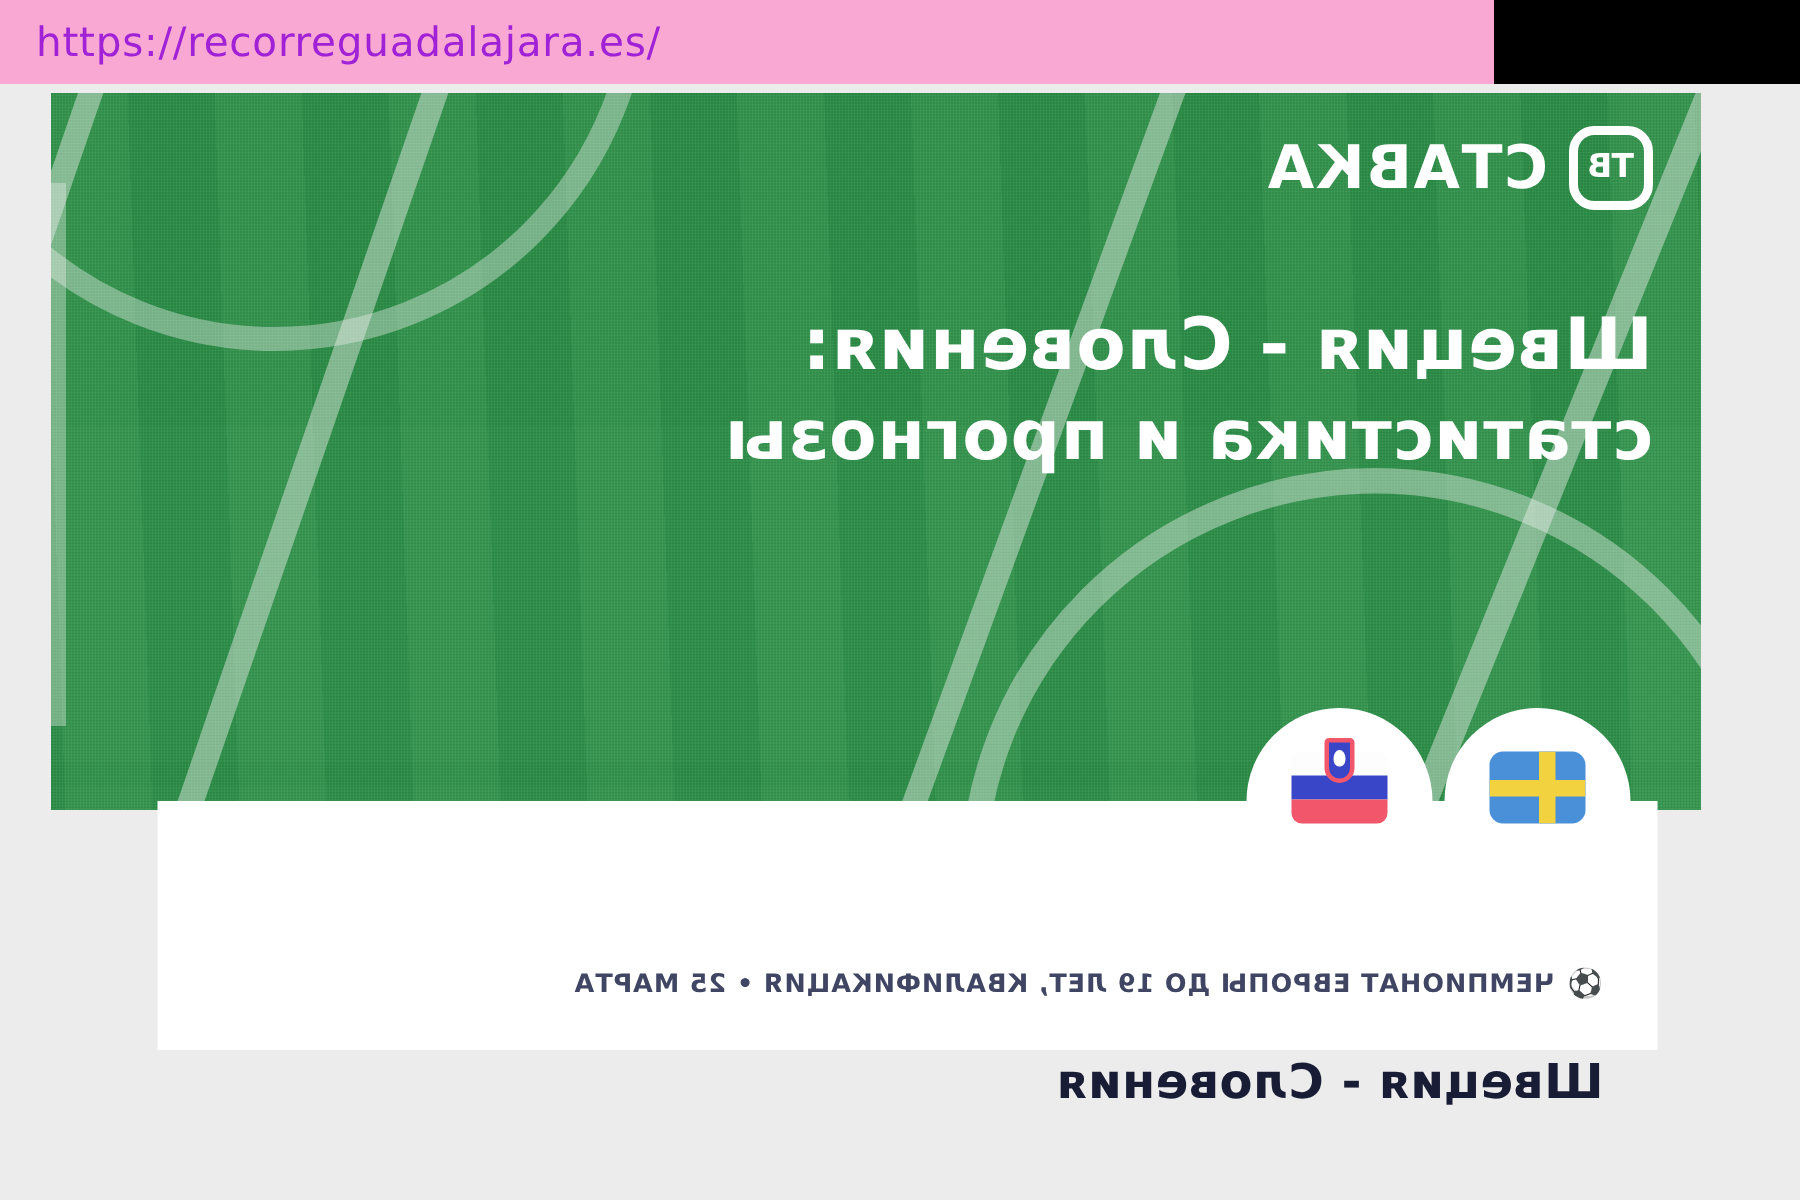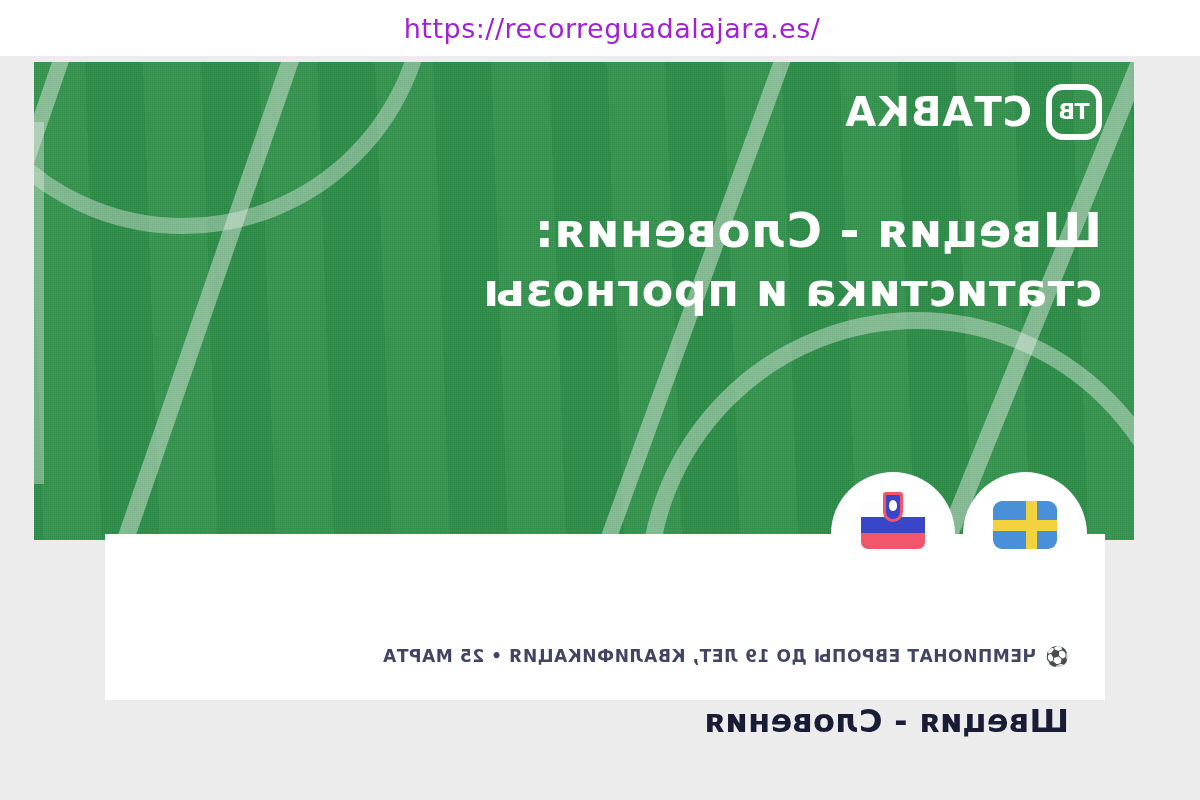--- a/index.html
+++ b/index.html
@@ -5,23 +5,23 @@
   html,body{margin:0;padding:0;}
   body{
     width:1200px;height:800px;
     background:#000;
     font-family:"DejaVu Sans","Liberation Sans",sans-serif;
     overflow:hidden;
   }
 
   
   #urlbar{
-    position:absolute;left:0;top:0;width:1200px;height:56px;
-    background:#ffffff;
-    display:flex;align-items:center;justify-content:center;
+    position:absolute;left:0;top:0;width:996px;height:56px;
+    background:#f9a8d4;
+    display:flex;align-items:center;
   }
   #urlbar .url{
     color:#a021d6;
     font-family:"DejaVu Sans","Liberation Sans",sans-serif;
     font-size:27px;
     letter-spacing:.5px;
     padding-left:24px;
     white-space:nowrap;
   }
 

